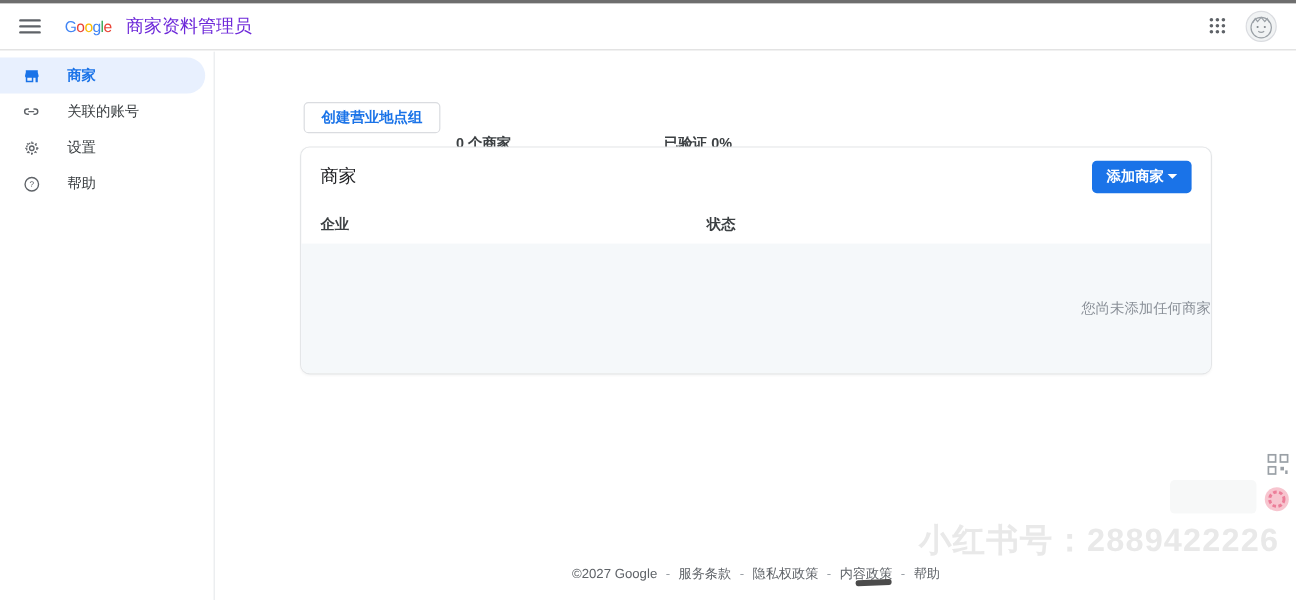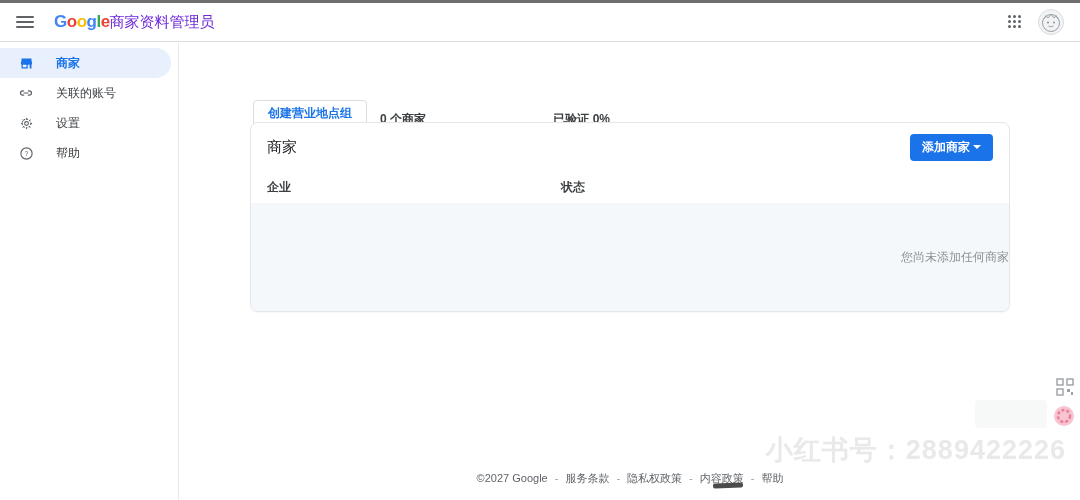--- a/index.html
+++ b/index.html
@@ -9,21 +9,21 @@
 
   
   .top-strip { position:absolute; left:0; top:0; width:1080px; height:3px; background:#6e6e6e; }
 
   
   .appbar { position:absolute; left:0; top:3px; width:1080px; height:39px; background:#fff;
             border-bottom:1px solid #ddd; display:flex; align-items:center; padding:0 16px; }
   .hamburger { width:18px; height:12px; display:flex; flex-direction:column; justify-content:space-between;
                margin-right:20px; cursor:pointer; }
   .hamburger span { display:block; height:2px; background:#5f6368; border-radius:1px; }
-  .logo { font-size:17px; font-weight:700; letter-spacing:-0.5px; margin-right:0; }
+  .logo { font-size:13px; font-weight:400; letter-spacing:-0.5px; margin-right:12px; }
   .c-blue{color:#4285F4;} .c-red{color:#EA4335;} .c-yellow{color:#FBBC05;} .c-green{color:#34A853;}
   .app-title { font-size:15px; color:#6d28d9; }
   .appbar-right { margin-left:auto; display:flex; align-items:center; gap:16px; }
   .apps-grid { width:14px; height:14px; display:grid; grid-template-columns:repeat(3,4px);
                grid-template-rows:repeat(3,4px); gap:1px; cursor:pointer; }
   .apps-grid i { width:3px; height:3px; background:#5f6368; border-radius:50%; }
   .avatar { width:26px; height:26px; border-radius:50%; background:#f1f3f4; border:1px solid #dadce0;
             display:flex; align-items:center; justify-content:center; cursor:pointer; overflow:hidden; }
 
   
@@ -32,40 +32,40 @@
   .nav-item { height:30px; display:flex; align-items:center; padding-left:18px; gap:22px;
               cursor:pointer; color:#3c4043; font-size:12px; margin-right:7px;
               border-radius:0 16px 16px 0; }
   .nav-item.active { background:#e8f0fe; color:#1a73e8; font-weight:700; }
   .nav-icon { width:16px; height:16px; flex:0 0 16px; display:flex; align-items:center; justify-content:center; }
 
   
   .main { position:absolute; left:180px; top:43px; width:900px; height:457px; }
 
   .toolbar { position:absolute; left:0; top:42px; width:900px; height:30px; }
-  .create-group-btn { position:absolute; left:73px; top:15px; height:26px; padding:0 14px;
+  .create-group-btn { position:absolute; left:73px; top:0; height:26px; padding:0 14px;
         background:#fff; border:1px solid #dadce0; border-radius:4px; color:#1a73e8;
         font-size:12px; font-weight:700; cursor:pointer; font-family:inherit; }
   .stats { position:absolute; left:200px; top:2px; width:230px;margin-top:24px; }
   .stats-labels { display:flex; justify-content:space-between; font-size:12px; font-weight:700; color:#3c4043; }
   .progress-track { margin-top:7px; height:4px; background:#dadce0; border-radius:2px; overflow:hidden; }
   .progress-fill { height:100%; background:#1a73e8; width:0; }
 
   
   .card { position:absolute; left:70px; top:79px; width:760px; height:190px; background:#fff;
           border:1px solid #e4e6e8; border-radius:8px; box-shadow:0 1px 2px rgba(0,0,0,0.04);
           display:flex; flex-direction:column; overflow:hidden; }
   .card-header { height:48px; display:flex; align-items:center; padding:0 16px; }
   .card-title { font-size:15px; color:#202124; }
   .add-btn { margin-left:auto; height:27px; background:#1a73e8; color:#fff; border:none;
              border-radius:4px; font-size:12px; font-weight:700; padding:0 12px; cursor:pointer;
              display:flex; align-items:center; gap:3px; font-family:inherit; }
   .caret { width:0; height:0; border-left:4px solid transparent; border-right:4px solid transparent;
            border-top:4px solid #fff; }
-  .thead { height:32px; display:flex; align-items:center; font-size:12px; font-weight:700; color:#3c4043; }
+  .thead { height:32px; display:flex; align-items:center; font-size:12px; font-weight:700; color:#3c4043;gap:28px; }
   .th-biz { padding-left:16px; width:310px; }
   .empty-state { flex:1; background:#f5f8fa; display:flex; align-items:center; justify-content:flex-end;
                  font-size:12px; color:#8a9098; }
 
   
   .footer { position:absolute; left:0; bottom:14px; width:900px; text-align:center;
             font-size:11px; color:#5f6368; }
   .footer a { color:#5f6368; text-decoration:none; cursor:pointer; }
   .footer .sep { margin:0 7px; color:#9aa0a6; }
   .smudge { position:absolute; left:533px; bottom:12px; width:30px; height:5px; background:#2b2b2b;

